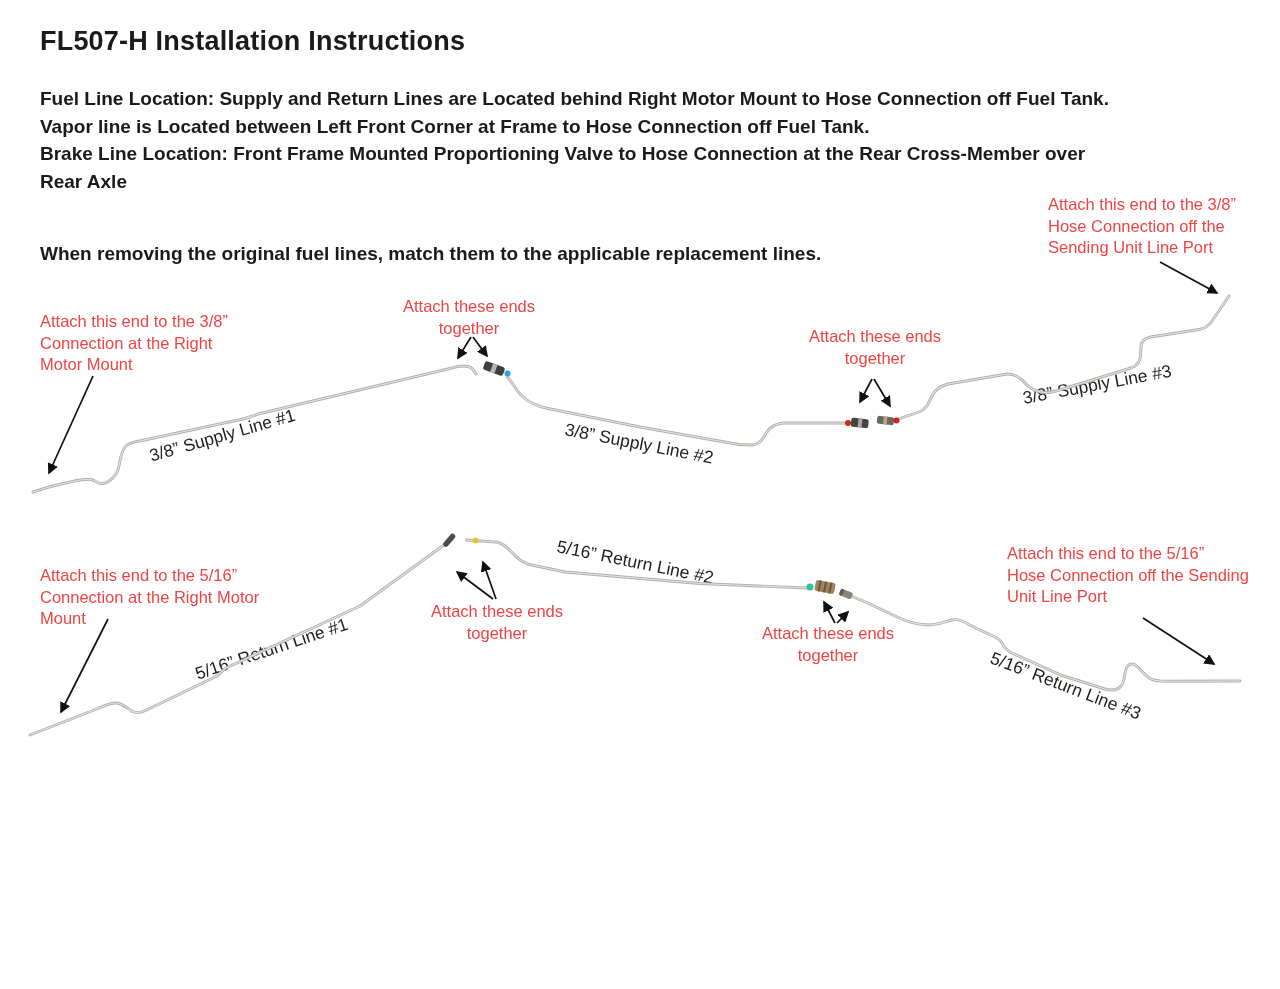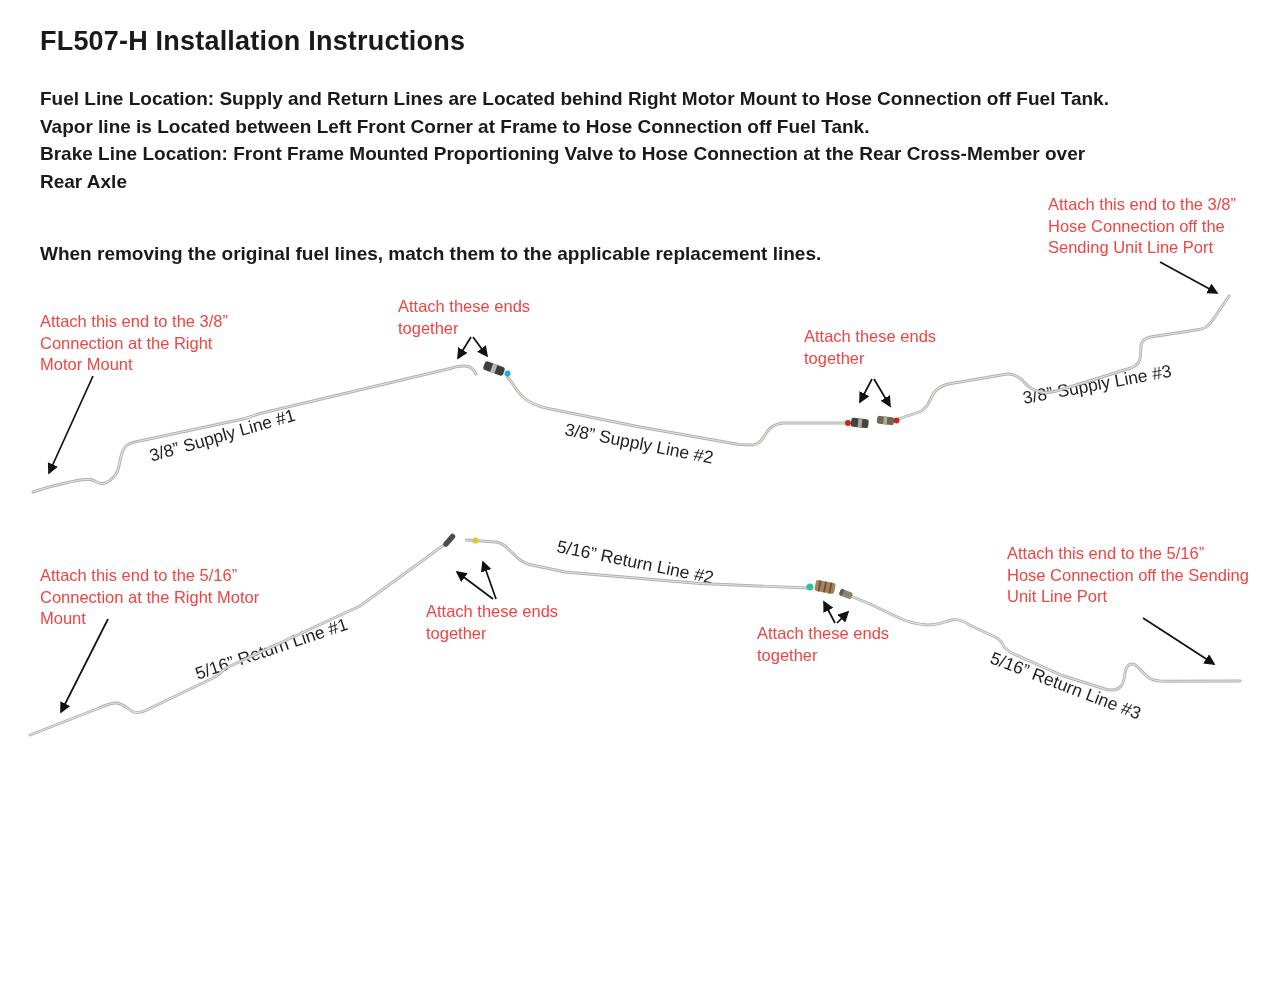--- a/index.html
+++ b/index.html
@@ -8,21 +8,21 @@
     font-family:"Liberation Sans", sans-serif; color:#1a1a1a; overflow:hidden;
   }
   .abs { position:absolute; }
   #title { left:40px; top:26px; font-size:27px; font-weight:bold; letter-spacing:.2px; }
   #intro { left:40px; top:85px; width:1180px; font-size:19px; font-weight:bold;
            line-height:27.5px; white-space:pre-line; }
   #instruction { left:40px; top:224px; width:1000px; font-size:19px; font-weight:bold;margin-top:19px; }
   #footer { left:40px; top:875px; width:900px; font-size:17px; font-weight:bold;
             line-height:26.5px; white-space:pre-line; }
   .note { font-size:16.5px; line-height:21.5px; white-space:pre-line; color:#ef4444; }
-  .note.center { }
+  .note.center { text-align:center; }
   #note-supply-left  { left:40px;  top:311px; width:225px; }
   #note-supply-mid   { left:398px; top:296px; width:142px; }
   #note-supply-rmid  { left:804px; top:326px; width:142px; }
   #note-supply-right { left:1048px;top:194px; width:212px; }
   #note-return-left  { left:40px;  top:565px; width:238px; }
   #note-return-mid   { left:426px; top:601px; width:142px; }
   #note-return-rmid  { left:757px; top:623px; width:142px; }
   #note-return-right { left:1007px;top:543px; width:248px; }
   .linelabel { font-size:17.5px; color:#1f1f1f; transform-origin:left center; white-space:nowrap; }
   #label-s1 { left:150px; top:446px; transform:rotate(-16deg); }

